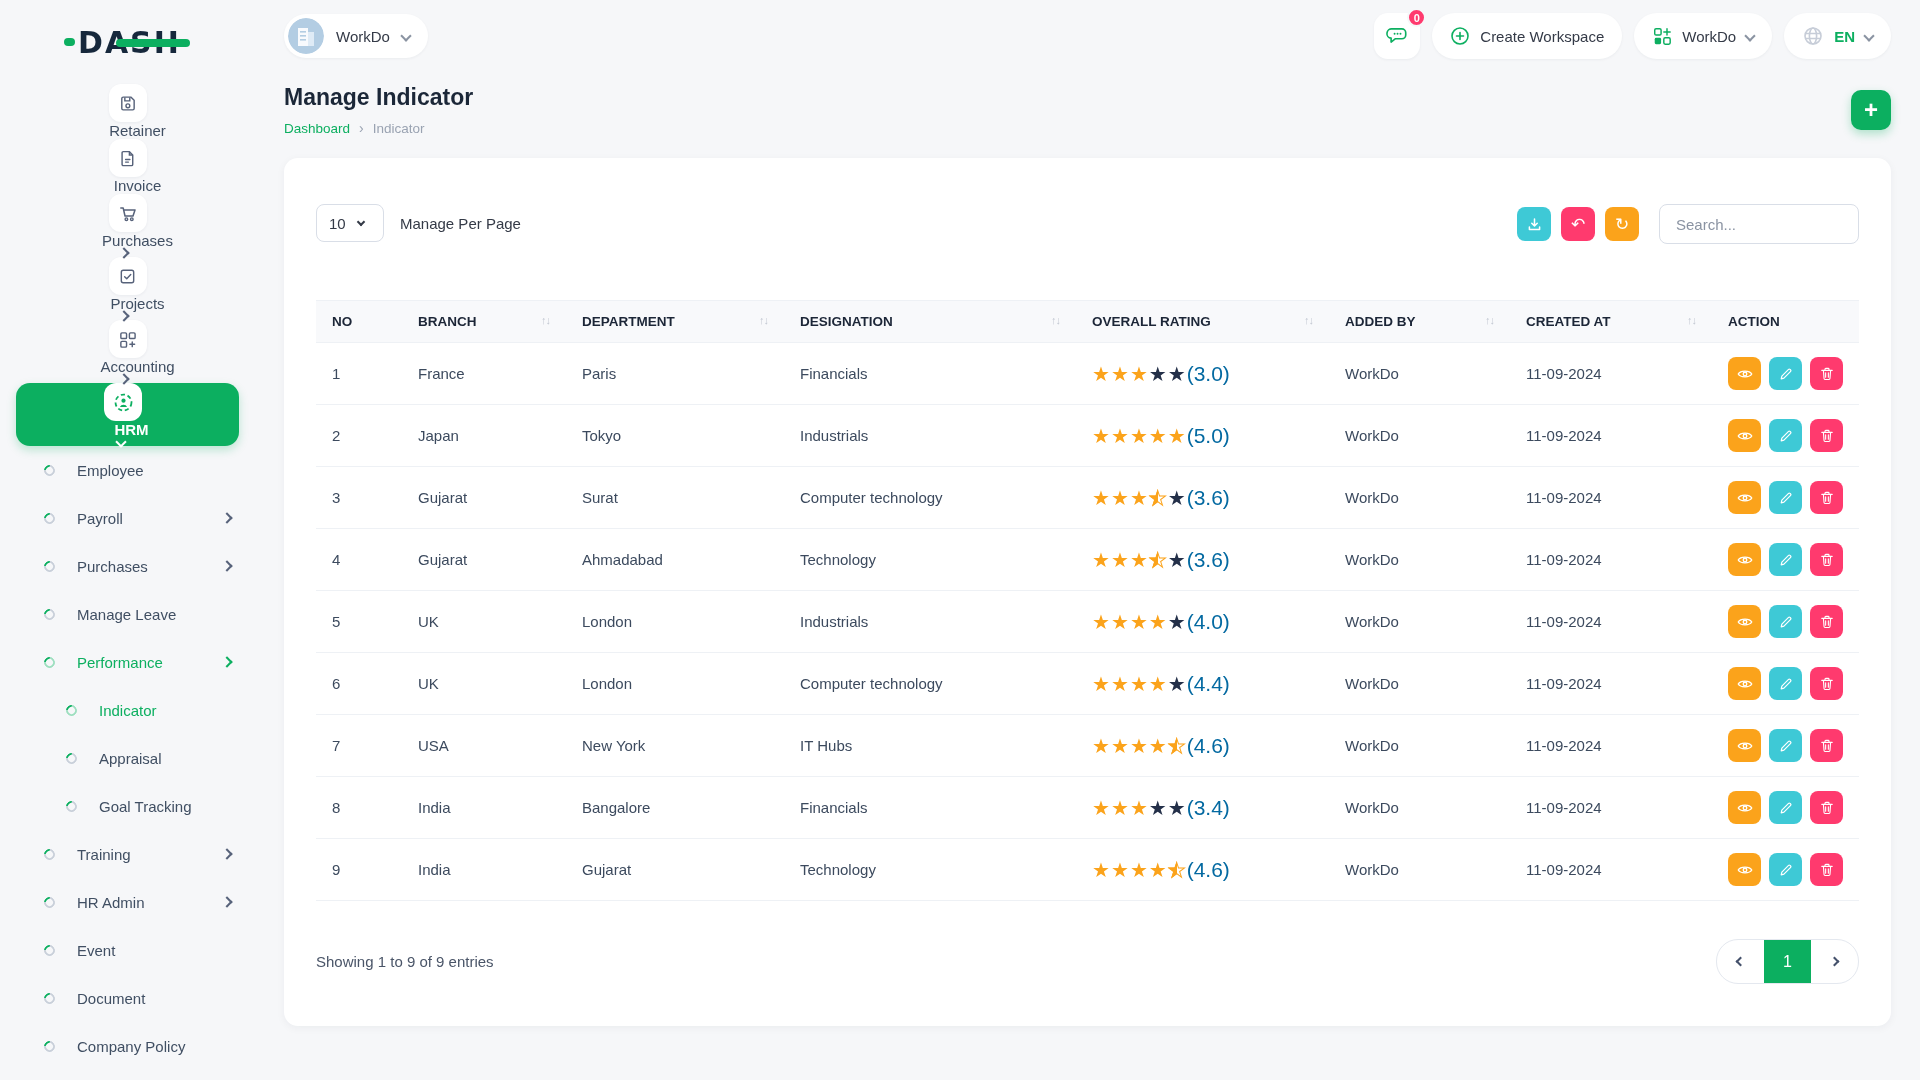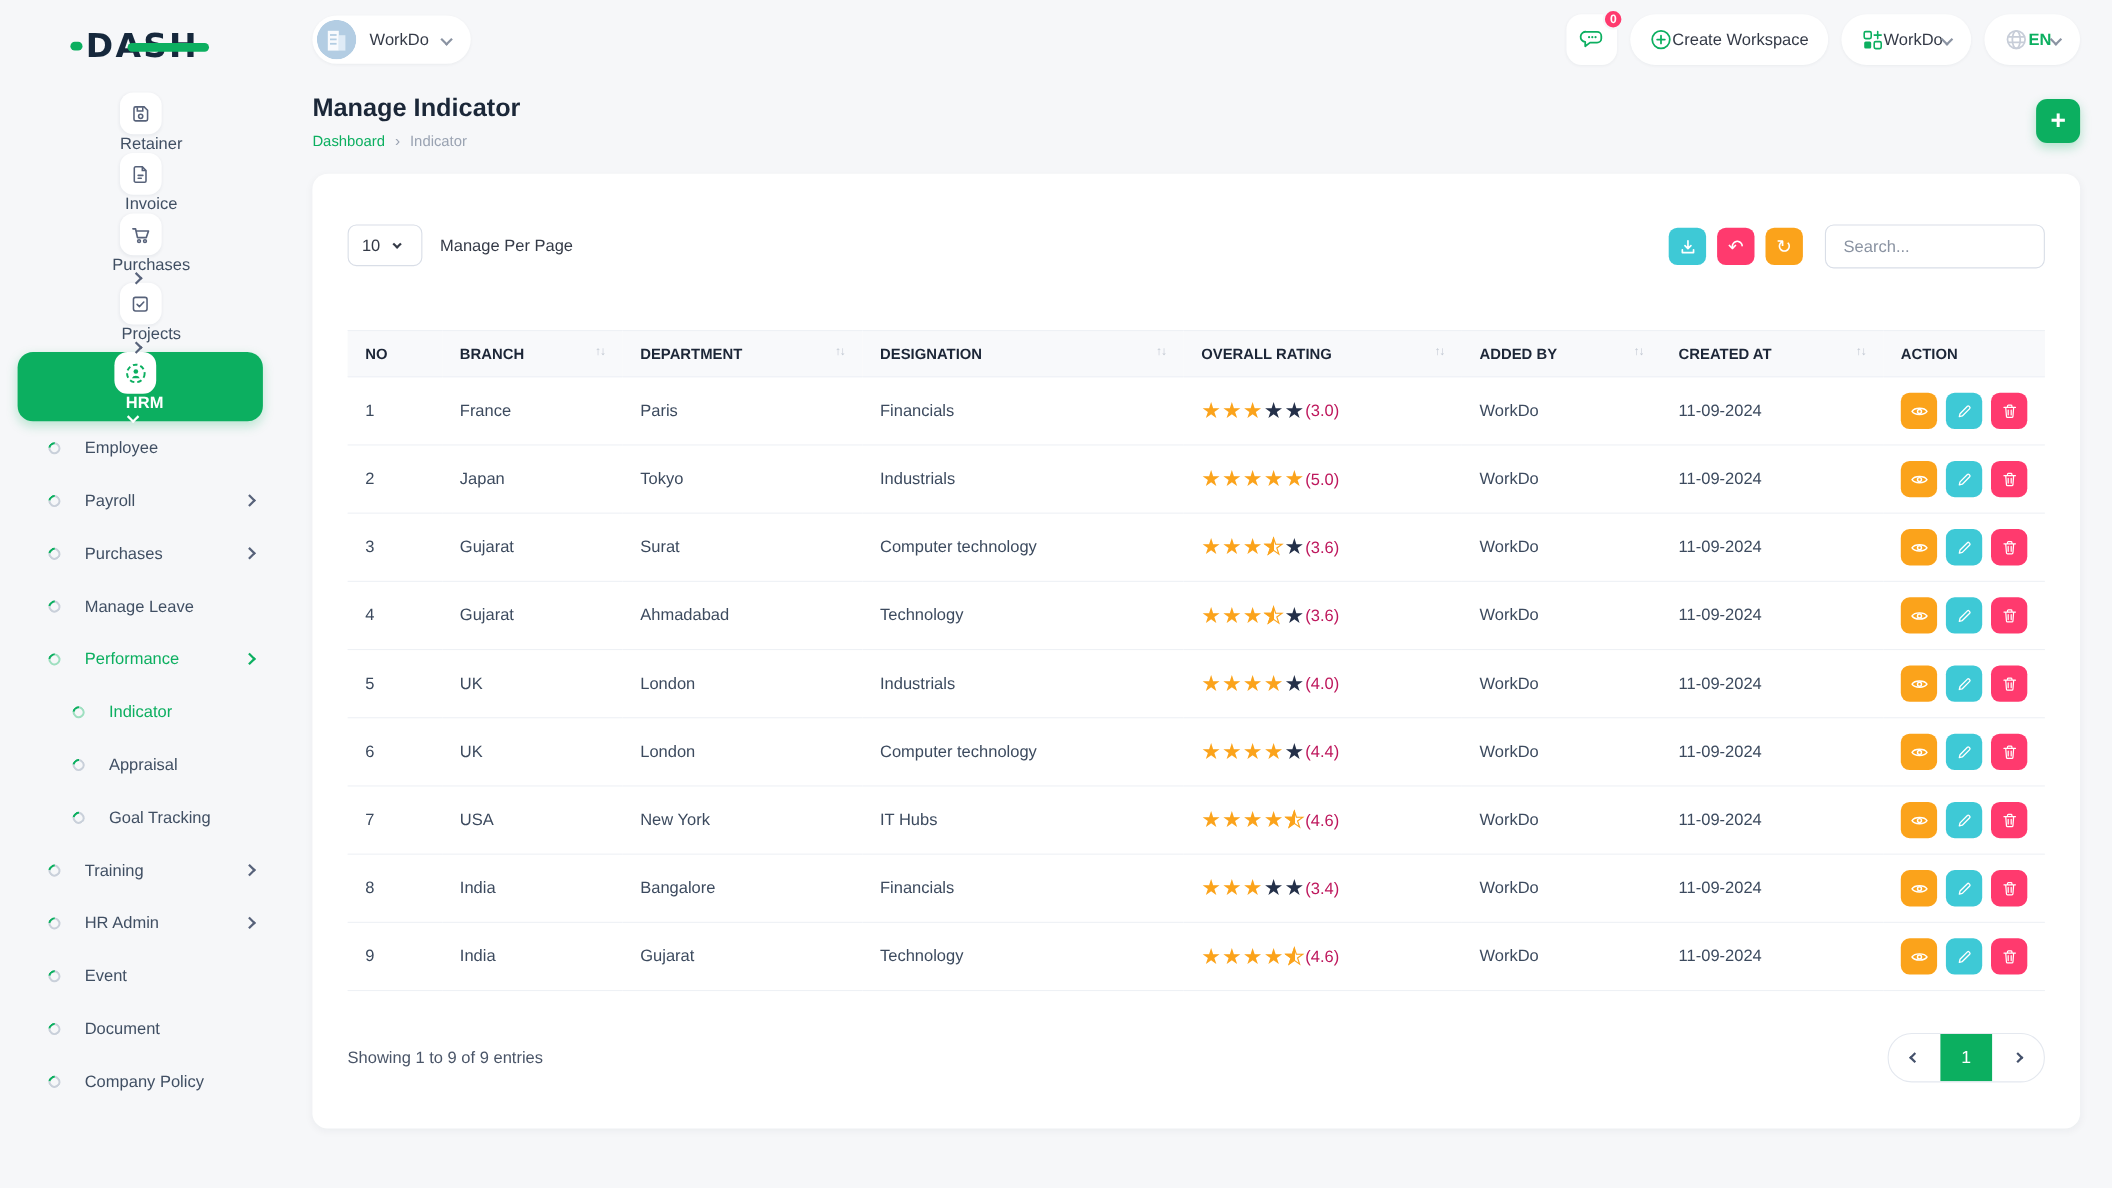--- a/index.html
+++ b/index.html
@@ -57,21 +57,21 @@
   .ws-label { font-size:15px; color:#343a47; }
   .pill-chev { color:#8a93a2; }
 
   .topbar-right { display:flex; align-items:center; gap:12px; }
   .icon-btn { position:relative; width:46px; height:46px; border-radius:14px; background:#fff;
     display:flex; align-items:center; justify-content:center; cursor:pointer;
     box-shadow:0 1px 3px rgba(25,39,60,.05); }
   .badge { position:absolute; top:-5px; right:-6px; min-width:19px; height:19px; border-radius:10px;
     background:#FF3A6E; color:#fff; font-size:11px; font-weight:bold;
     display:flex; align-items:center; justify-content:center; border:2px solid #f6f7f9; }
-  .top-pill { display:flex; align-items:center; height:46px; padding:0 18px;
+  .top-pill { display:flex; align-items:center; gap:10px; height:46px; padding:0 18px;
     background:#fff; border-radius:23px; font-size:15px; color:#343a47; cursor:pointer;
     box-shadow:0 1px 3px rgba(25,39,60,.05);justify-content:space-between; }
   .top-pill .lang { color:#0CAF60; font-weight:bold; }
 
   .page-head { display:flex; justify-content:space-between; align-items:flex-start; margin-top:20px; }
   .page-title { font-size:23px; font-weight:bold; color:#1b2738; }
   .breadcrumb { display:flex; align-items:center; gap:9px; margin-top:9px; font-size:13.5px; }
   .breadcrumb .link { color:#0CAF60; cursor:pointer; }
   .breadcrumb .sep { color:#9aa3b2; font-size:14px; }
   .breadcrumb .current { color:#9aa3b2; }
@@ -104,21 +104,21 @@
   thead th { background:#f8f9fb; border-top:1px solid #eef1f5; border-bottom:1px solid #eef1f5;
     font-size:13.5px; font-weight:bold; color:#1c2637; text-align:left; padding:13px 16px; white-space:nowrap; }
   thead th .sort { float:right; color:#c2c8d2; font-size:11px; font-weight:normal; letter-spacing:-1px; cursor:pointer; }
   tbody td { padding:14px 16px; font-size:15px; color:#3c4a5e; border-bottom:1px solid #eef1f5; white-space:nowrap; }
   .stars { font-size:20px; letter-spacing:1px; vertical-align:middle; line-height:1; }
   .star { display:inline-block; }
   .star.full { color:#FBA31B; }
   .star.empty { color:#243049; }
   .star.half { color:transparent; background:linear-gradient(90deg,#FBA31B 0 50%,#ffffff 50% 100%);
     -webkit-background-clip:text; background-clip:text; -webkit-text-stroke:1px #FBA31B; }
-  .rating-text { font-size:15px; color:#be185d; vertical-align:middle; }
+  .rating-text { font-size:21px; color:#0369a1; vertical-align:middle; }
   .actions { display:flex; gap:8px; }
   .act-btn { width:33px; height:33px; border-radius:8px; display:flex; align-items:center;
     justify-content:center; cursor:pointer; }
   .act-btn.view { background:#FBA31B; }
   .act-btn.edit { background:#3EC9D6; }
   .act-btn.del  { background:#FF3A6E; }
 
   .table-footer { display:flex; justify-content:space-between; align-items:center; margin-top:38px; }
   .showing { font-size:15px; color:#4a5568; }
   .pagination { display:flex; border:1px solid #e4e8ef; border-radius:22px; overflow:hidden; background:#fff; }
@@ -171,20 +171,32 @@
           <span class="chev right"></span>
         </div>
         <div class="nav-row main">
           <span class="icon-tile">
             <svg width="19" height="19" viewBox="0 0 20 20">
               <rect x="3.5" y="3.5" width="13" height="13" rx="2" fill="none" stroke="currentColor" stroke-width="1.5"></rect>
               <path d="M7 10.2 l2.2 2.2 L13.4 8" fill="none" stroke="currentColor" stroke-width="1.5" stroke-linecap="round" stroke-linejoin="round"></path>
             </svg>
           </span>
           <span class="nav-label">Projects</span>
+          <span class="chev right"></span>
+        </div>
+        <div class="nav-row main">
+          <span class="icon-tile">
+            <svg width="19" height="19" viewBox="0 0 20 20">
+              <rect x="3" y="3" width="6" height="6" rx="1.2" fill="none" stroke="currentColor" stroke-width="1.5"></rect>
+              <rect x="12" y="3" width="6" height="6" rx="1.2" fill="none" stroke="currentColor" stroke-width="1.5"></rect>
+              <rect x="3" y="12" width="6" height="6" rx="1.2" fill="none" stroke="currentColor" stroke-width="1.5"></rect>
+              <path d="M15 12.5 v5 M12.5 15 h5" stroke="currentColor" stroke-width="1.5" stroke-linecap="round"></path>
+            </svg>
+          </span>
+          <span class="nav-label">Accounting</span>
           <span class="chev right"></span>
         </div>
         <div class="nav-row main active">
           <span class="icon-tile">
             <svg width="21" height="21" viewBox="0 0 20 20">
               <circle cx="10" cy="10" r="7.6" fill="none" stroke="#0CAF60" stroke-width="1.7" stroke-dasharray="4 2.6"></circle>
               <circle cx="10" cy="8.3" r="2" fill="#0CAF60"></circle>
               <path d="M6.6 14.2 a3.6 3.2 0 0 1 6.8 0 z" fill="#0CAF60"></path>
             </svg>
           </span>

